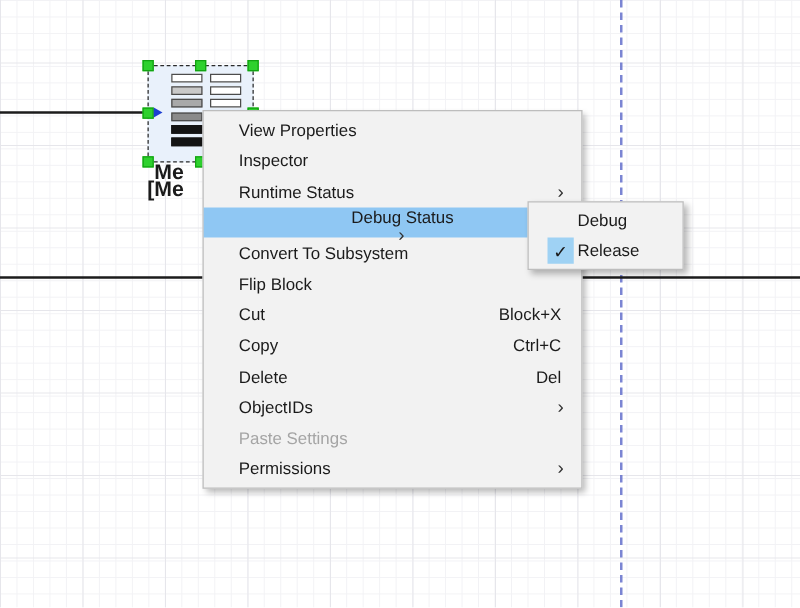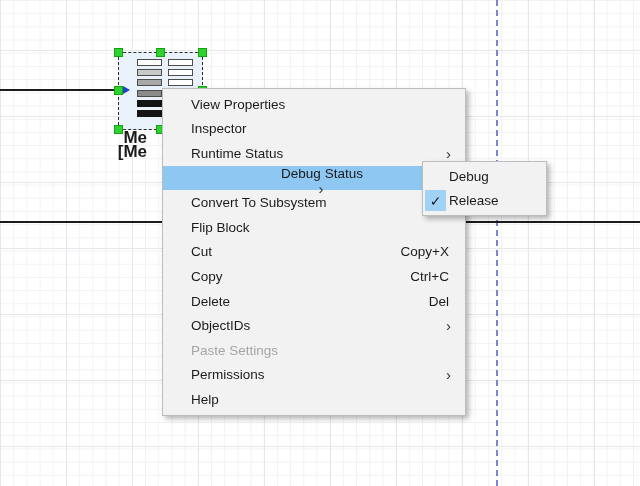--- a/index.html
+++ b/index.html
@@ -60,21 +60,21 @@
     font-size:13.5px;color:var(--text);cursor:default;}
   .mi-label{flex:1;white-space:nowrap;}
   .mi-accel{margin-left:12px;padding-right:4px;white-space:nowrap;}
   .mi-chevron{font-size:15px;color:#333;line-height:1;padding-right:2px;}
   .mi.hl{background:var(--highlight);flex-direction:column;}
   .mi.disabled{color:var(--disabled_text);}
 
   .submenu{position:absolute;left:422px;top:161px;width:125px;
     background:var(--menu_bg);border:1px solid var(--menu_border);
     box-shadow:3px 3px 5px rgba(0,0,0,.28);box-sizing:border-box;
-    padding:2px 0;z-index:11;}
+    padding:2px 13px;z-index:11;}
   .smi{display:flex;align-items:center;height:24.6px;font-size:13.5px;
     color:var(--text);cursor:default;}
   .check-cell{width:21px;height:21px;margin-left:2px;margin-right:3px;
     display:flex;align-items:center;justify-content:center;flex:none;}
   .check-cell.on{background:var(--check_bg);}
   .check-glyph{font-size:14px;color:#1a1a1a;}
 </style>
 </head>
 <body>
 
@@ -128,44 +128,41 @@
       <span class="mi-chevron">›</span>
     </div>
     <div class="mi">
       <span class="mi-label">Convert To Subsystem</span>
     </div>
     <div class="mi">
       <span class="mi-label">Flip Block</span>
     </div>
     <div class="mi">
       <span class="mi-label">Cut</span>
-      <span class="mi-accel">Copy+X</span>
+      <span class="mi-accel">Block+X</span>
     </div>
     <div class="mi">
       <span class="mi-label">Copy</span>
       <span class="mi-accel">Ctrl+C</span>
     </div>
     <div class="mi">
       <span class="mi-label">Delete</span>
       <span class="mi-accel">Del</span>
     </div>
     <div class="mi">
       <span class="mi-label">ObjectIDs</span>
       <span class="mi-chevron">›</span>
     </div>
     <div class="mi disabled">
       <span class="mi-label">Paste Settings</span>
     </div>
     <div class="mi">
       <span class="mi-label">Permissions</span>
       <span class="mi-chevron">›</span>
     </div>
-    <div class="mi">
-      <span class="mi-label">Help</span>
-    </div>
   </div>
 
   <div class="submenu">
     <div class="smi">
       <span class="check-cell"></span>
       <span>Debug</span>
     </div>
     <div class="smi">
       <span class="check-cell on">
         <span class="check-glyph">✓</span>

